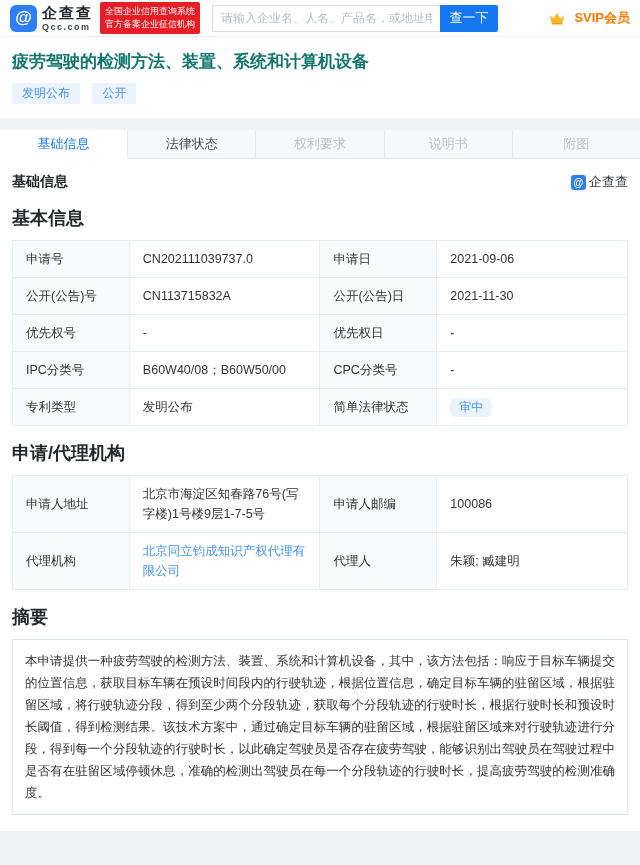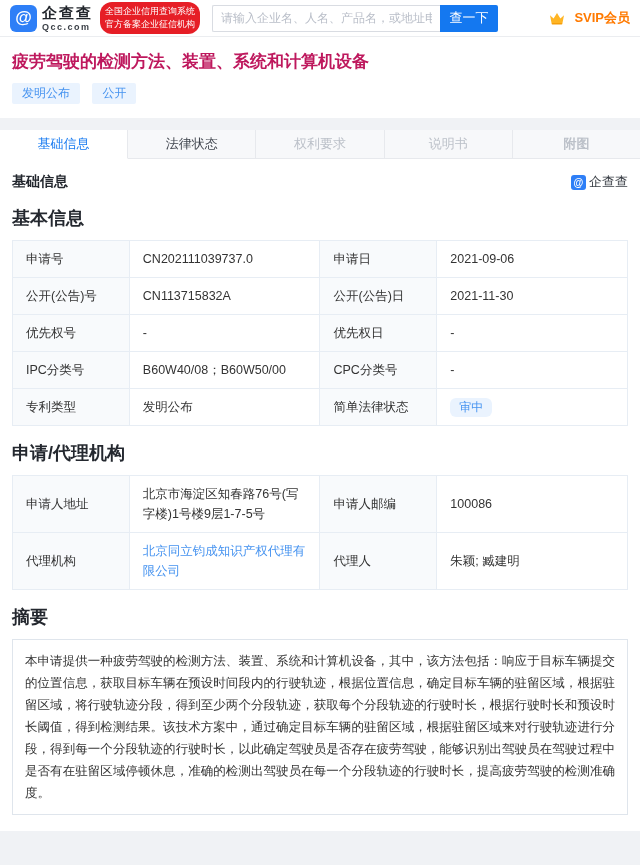--- a/index.html
+++ b/index.html
@@ -19,56 +19,56 @@
   .logo-sq {
     width:27px; height:27px; background:#2e7ff7; border-radius:6px;
     color:#fff; display:flex; align-items:center; justify-content:center;
     font-weight:bold; font-size:17px; flex:none;
   }
   .brand { margin-left:5px; line-height:1; flex:none; }
   .brand-name { font-size:15px; font-weight:bold; color:#22262c; letter-spacing:2px; }
   .brand-domain { font-size:9px; color:#3a3f46; font-weight:bold; letter-spacing:1.5px; margin-top:3px; }
   .badge {
     background:#e61e26; color:#fff; font-size:9px; padding:3px 5px;
-    border-radius:12px; margin-left:7px; line-height:1.4; flex:none; white-space:nowrap;
+    border-radius:2px; margin-left:7px; line-height:1.4; flex:none; white-space:nowrap;
   }
   .search { display:flex; margin-left:12px; flex:none; }
   .search input {
     width:228px; height:27px; border:1px solid #d9dce2; border-right:none;
     border-radius:2px 0 0 2px; padding:0 8px; font-size:12px; outline:none;
     font-family:inherit; color:#333;
   }
   .search input::placeholder { color:#b9bec8; }
   .search button {
     width:58px; height:27px; background:#1478f0; color:#fff; border:none;
     border-radius:0 2px 2px 0; font-size:13px; cursor:pointer; font-family:inherit;
   }
   .svip {
     margin-left:auto; display:flex; align-items:center; gap:9px;
     color:#ff7a00; font-size:13px; font-weight:bold; cursor:pointer;
   }
 
   
   .title-card { background:#fff; padding:13px 12px 14px; }
-  .title-card h1 { margin:0 0 10px; font-size:17px; color:#be185d; font-weight:bold; }
+  .title-card h1 { margin:0 0 10px; font-size:17px; color:#0f766e; font-weight:bold; }
   .tag {
     display:inline-block; background:#eaf3fe; color:#4693f0; font-size:12px;
     padding:2px 10px; border-radius:2px; margin-right:8px; line-height:17px;
   }
 
   .gap { height:12px; }
 
   
   .tabs { display:flex; height:29px; }
   .tab {
     flex:1; display:flex; align-items:center; justify-content:center;
     font-size:13px; color:#41464f; background:#f7f8fa; cursor:pointer;
     border-right:1px solid #e7e9ed; border-bottom:1px solid #e7e9ed;
   }
-  .tab:last-child { border-right:none;font-weight:bold; }
+  .tab:last-child { border-right:none; }
   .tab.active { background:#fff; color:#1478f0; border-bottom:1px solid #fff; }
   .tab.disabled { color:#bcc1c9; cursor:default; }
 
   
   .card { background:#fff; padding:14px 12px 16px; }
   .sec-head { display:flex; justify-content:space-between; align-items:center; }
   .sec-title { font-size:14px; font-weight:bold; color:#24282f; }
   .watermark { display:flex; align-items:center; gap:3px; }
   .wm-sq {
     width:15px; height:15px; background:#2e7ff7; border-radius:3px; color:#fff;

